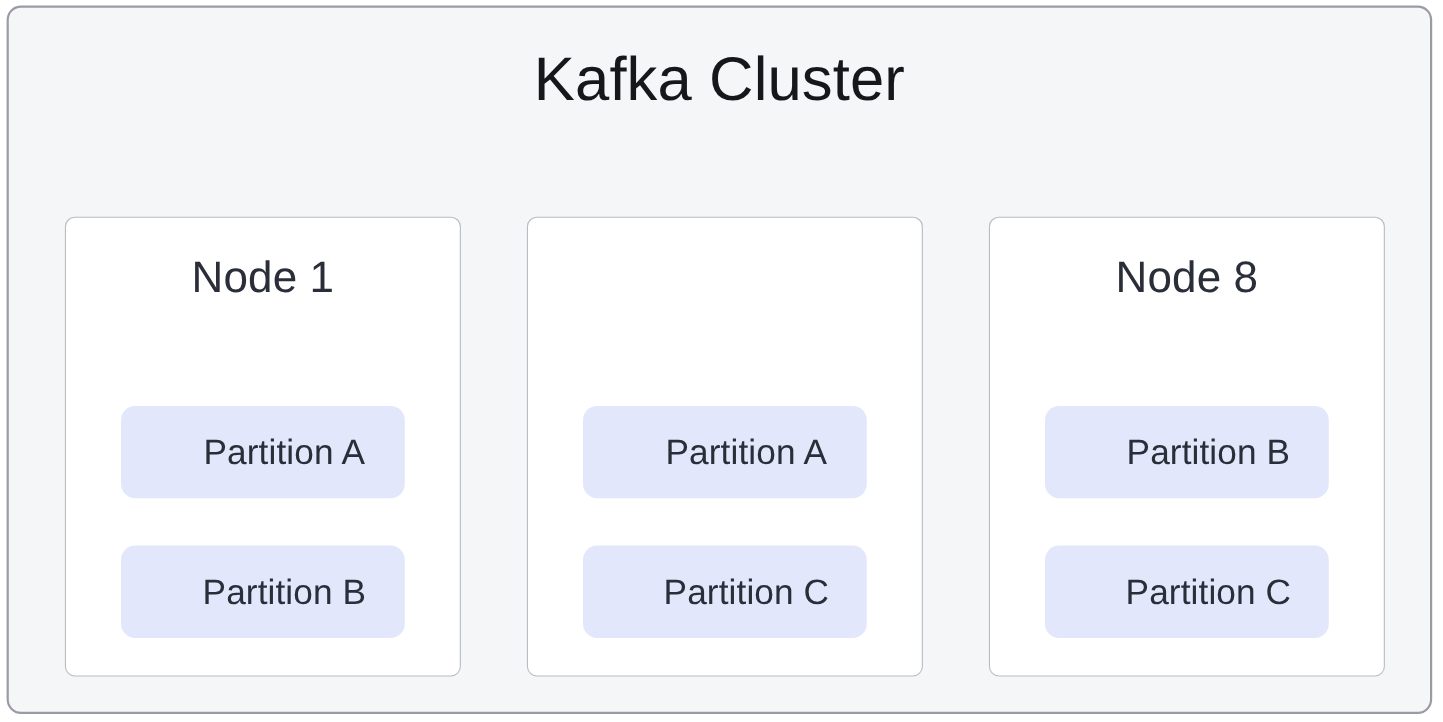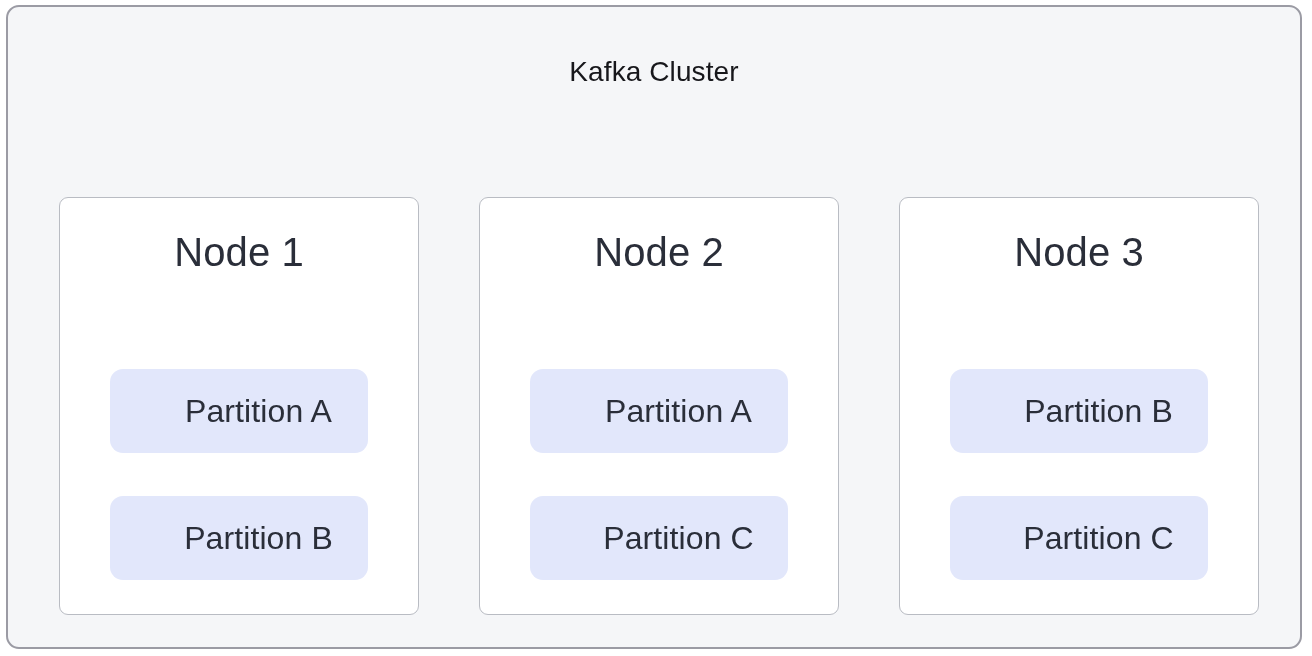--- a/index.html
+++ b/index.html
@@ -36,21 +36,21 @@
     border-radius: 13px;
   }
 
   
   .cluster-title {
     position: absolute;
     left: 0;
     top: 37px;
     width: 100%;
     text-align: center;
-    font-size: 28px;
+    font-size: 56px;
     line-height: 56px;
     font-weight: 400;
     color: #17171b;
     letter-spacing: 0.1px;
     white-space: nowrap;
   }
 
   
   .nodes-row {
     position: absolute;
@@ -130,29 +130,28 @@
 
       <div class="node-card">
         <div class="node-title">Node 1</div>
         <div class="partition-list">
           <div class="partition-pill">Partition A</div>
           <div class="partition-pill">Partition B</div>
         </div>
       </div>
 
       <div class="node-card">
-        <div class="node-title">Node 2</div>
         <div class="partition-list">
           <div class="partition-pill">Partition A</div>
           <div class="partition-pill">Partition C</div>
         </div>
       </div>
 
       <div class="node-card">
-        <div class="node-title">Node 3</div>
+        <div class="node-title">Node 8</div>
         <div class="partition-list">
           <div class="partition-pill">Partition B</div>
           <div class="partition-pill">Partition C</div>
         </div>
       </div>
 
     </div>
   </div>
 </div>
 

